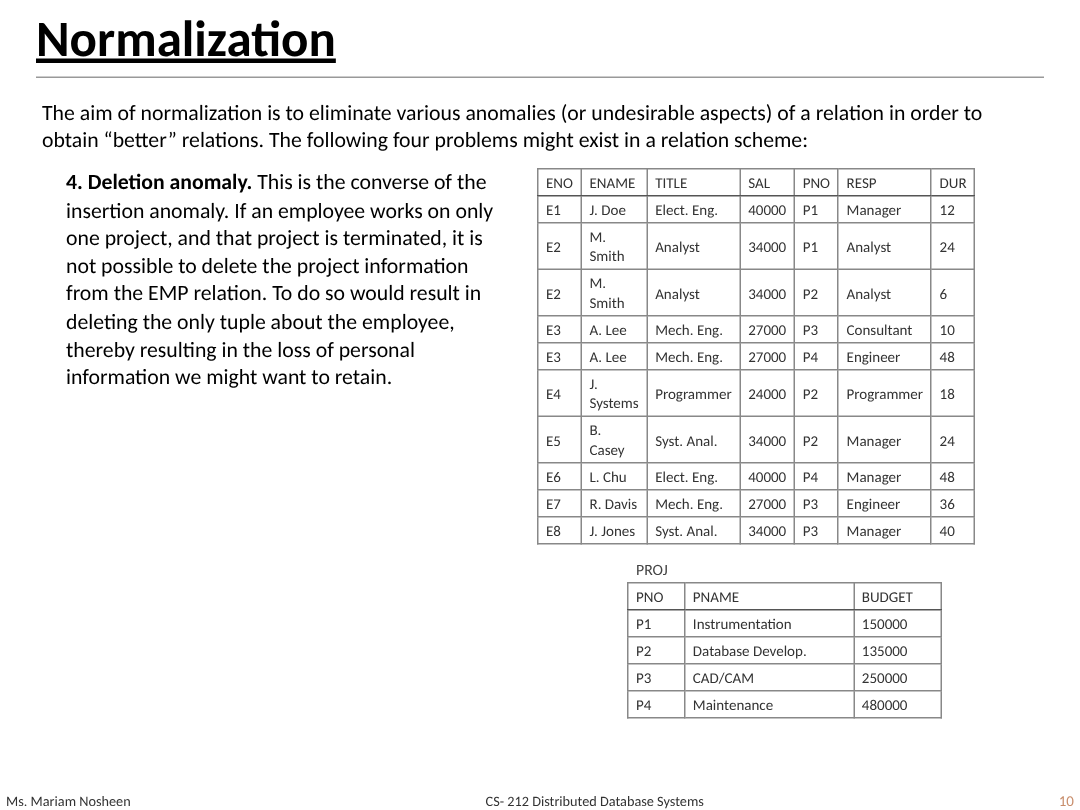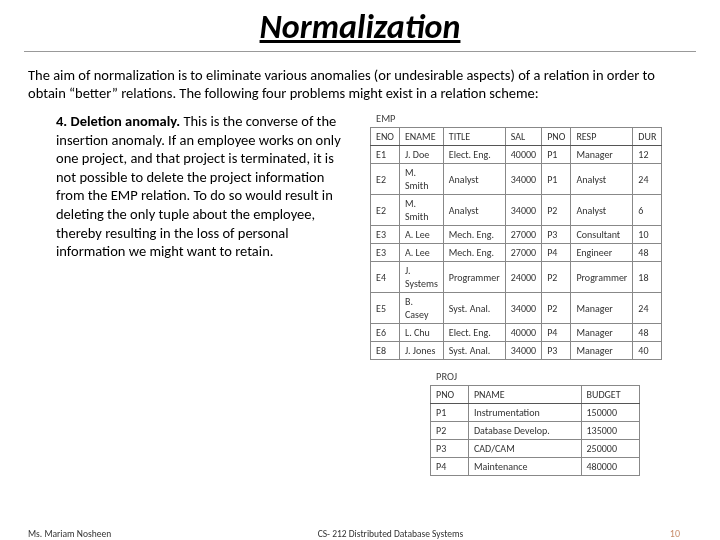--- a/index.html
+++ b/index.html
@@ -1,54 +1,53 @@
 <!DOCTYPE html>
 <html><head>
 <meta charset="utf-8">
 <style>
   * { box-sizing: border-box; margin: 0; padding: 0; }
   html, body { width: 720px; height: 540px; font-family: Calibri, Arial, sans-serif; background: #fff; color: #000; }
   .slide { position: relative; width: 720px; height: 540px; }
   .overline { text-align: center; font-size: 11px; text-decoration: underline; margin-top: 4px; font-weight: 600; }
   .title-wrap { margin: 6px 24px 0 24px; border-bottom: 1px solid #999; padding-bottom: 4px; }
-  .title { text-align: center; font-size: 34px; font-weight: 700; text-decoration: underline; font-style: italic; }
+  .title { text-align: left; font-size: 34px; font-weight: 700; text-decoration: underline; }
   .intro { margin: 14px 28px 0 28px; font-size: 14.5px; line-height: 1.25; }
   .body-row { display: flex; margin: 10px 28px 0 28px; gap: 14px; }
-  .para { flex: 0 0 300px; margin-left: 28px; font-size: 14.5px; line-height: 1.28; }
+  .para { flex: 0 0 300px; margin-left: 16px; font-size: 14.5px; line-height: 1.28; }
   .para .lead { font-weight: 700; }
   .tables { flex: 1; display: flex; flex-direction: column; align-items: flex-start; gap: 10px; }
   .tbl-wrap { width: 100%; }
   .tbl-label { font-size: 10.5px; color: #444; margin: 0 0 2px 6px; }
   table { border-collapse: collapse; font-size: 10px; color: #333; }
   table.emp { width: 290px; }
   table.proj { width: 210px; margin-left: 60px; }
   th, td { border: 1px solid #888; padding: 2px 5px; text-align: left; font-weight: 400; }
   th { font-weight: 400; border-bottom: 1.5px solid #555; }
   thead tr { border-bottom: 1.5px solid #555; padding-left: 24px; }
-  .footer { position: absolute; bottom: 6px; left: 0; right: 12px; display: flex; justify-content: space-between; align-items: flex-end; font-size: 9.5px; padding: 0 28px; color: #333; }
+  .footer { position: absolute; bottom: 6px; left: 0; right: 0; display: flex; justify-content: space-between; align-items: flex-end; font-size: 9.5px; padding: 0 4px; color: #333; }
   .footer .page { color: #c88d6b; font-size: 10px; }
 </style>
 </head>
 <body>
 <div class="slide">
 
   <div class="title-wrap">
     <div class="title">Normalization</div>
   </div>
 
   <div class="intro">The aim of normalization is to eliminate various anomalies (or undesirable aspects) of a relation in order to obtain “better” relations. The following four problems might exist in a relation scheme:</div>
 
   <div class="body-row">
     <div class="para">
       <span class="lead">4. Deletion anomaly.</span><span> This is the converse of the insertion anomaly. If an employee works on only one project, and that project is terminated, it is not possible to delete the project information from the EMP relation. To do so would result in deleting the only tuple about the employee, thereby resulting in the loss of personal information we might want to retain.</span>
     </div>
 
     <div class="tables">
       <div class="tbl-wrap">
-        <div class="tbl-label">EMP</div>
         <table class="emp">
           <thead>
               <tr>
             <th>ENO</th>
             <th>ENAME</th>
             <th>TITLE</th>
             <th>SAL</th>
             <th>PNO</th>
             <th>RESP</th>
             <th>DUR</th>
@@ -121,20 +120,29 @@
               <tr>
                 <td>E6</td>
                 <td>L. Chu</td>
                 <td>Elect. Eng.</td>
                 <td>40000</td>
                 <td>P4</td>
                 <td>Manager</td>
                 <td>48</td>
               </tr>
               <tr>
+                <td>E7</td>
+                <td>R. Davis</td>
+                <td>Mech. Eng.</td>
+                <td>27000</td>
+                <td>P3</td>
+                <td>Engineer</td>
+                <td>36</td>
+              </tr>
+              <tr>
                 <td>E8</td>
                 <td>J. Jones</td>
                 <td>Syst. Anal.</td>
                 <td>34000</td>
                 <td>P3</td>
                 <td>Manager</td>
                 <td>40</td>
               </tr>
             </tbody>
         </table>

